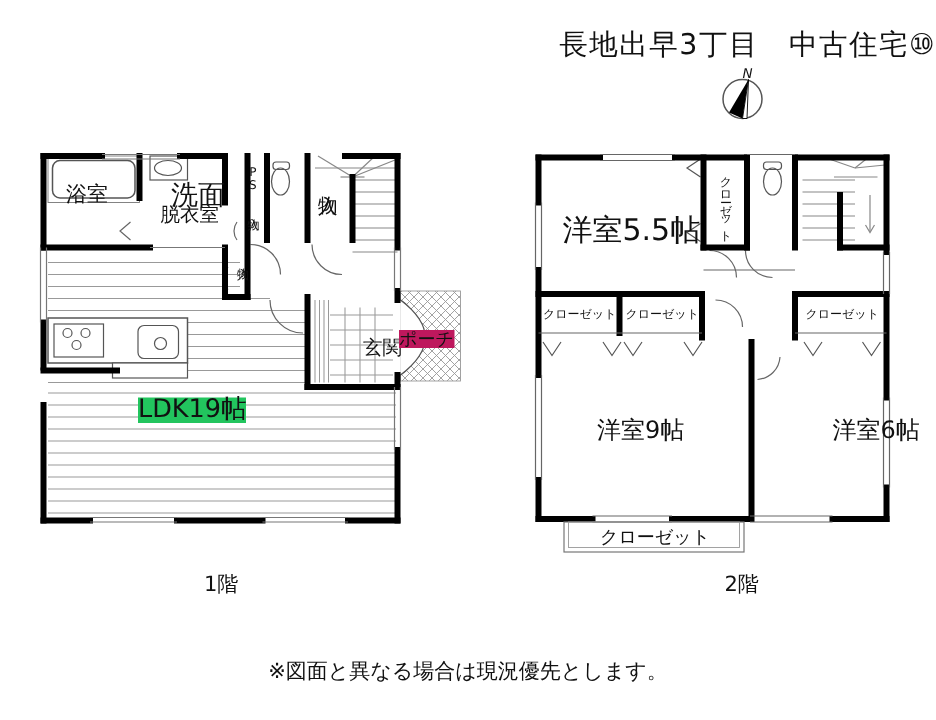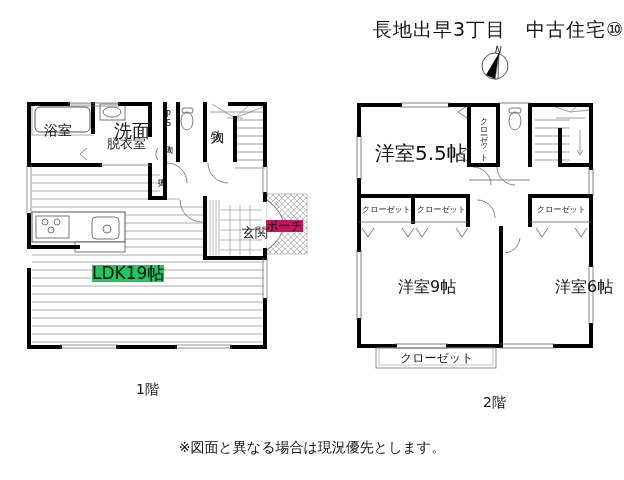--- a/index.html
+++ b/index.html
@@ -272,15 +272,15 @@
 <span class="lbl" style="left:375px;top:143px;font-size:20px;">洋室5.5帖</span>
 <span class="lbl vert" style="left:479px;top:112px;font-size:8px;">クローゼット</span>
 <span class="lbl" style="left:362px;top:206px;font-size:8px;">クローゼット</span>
 <span class="lbl" style="left:417px;top:206px;font-size:8px;">クローゼット</span>
 <span class="lbl" style="left:537px;top:206px;font-size:8px;">クローゼット</span>
 <span class="lbl" style="left:398px;top:279px;font-size:16px;text-align:center;">洋室9帖</span>
 <span class="lbl" style="left:515px;top:279px;font-size:16px;margin-left:40px;">洋室6帖</span>
 <span class="lbl" style="left:400px;top:352px;font-size:12px;">クローゼット</span>
 
 <span class="floor-label" style="left:136px;top:381px;">1階</span>
-<span class="floor-label" style="left:483px;top:381px;margin-top:13px;">2階</span>
+<span class="floor-label" style="left:483px;top:381px;">2階</span>
 
 <div class="note">※図面と異なる場合は現況優先とします。</div>
 
 </body></html>

